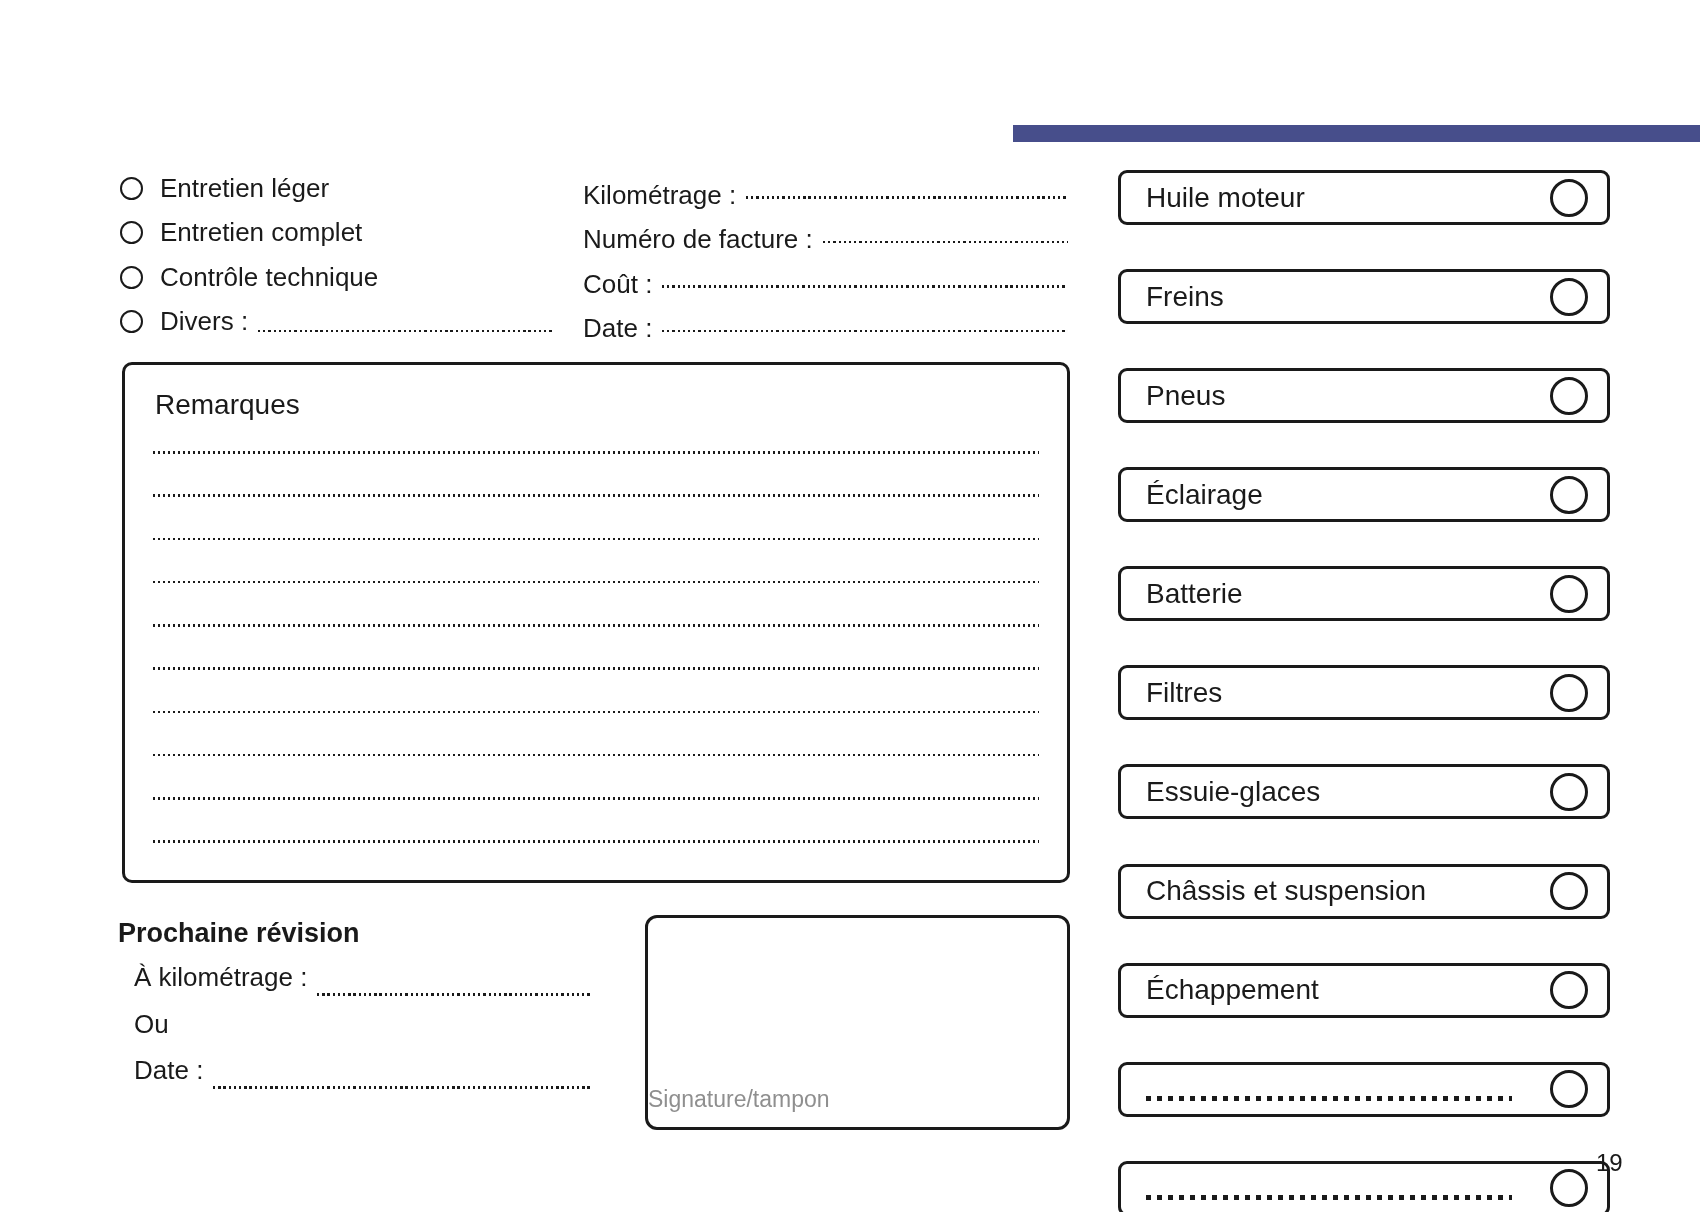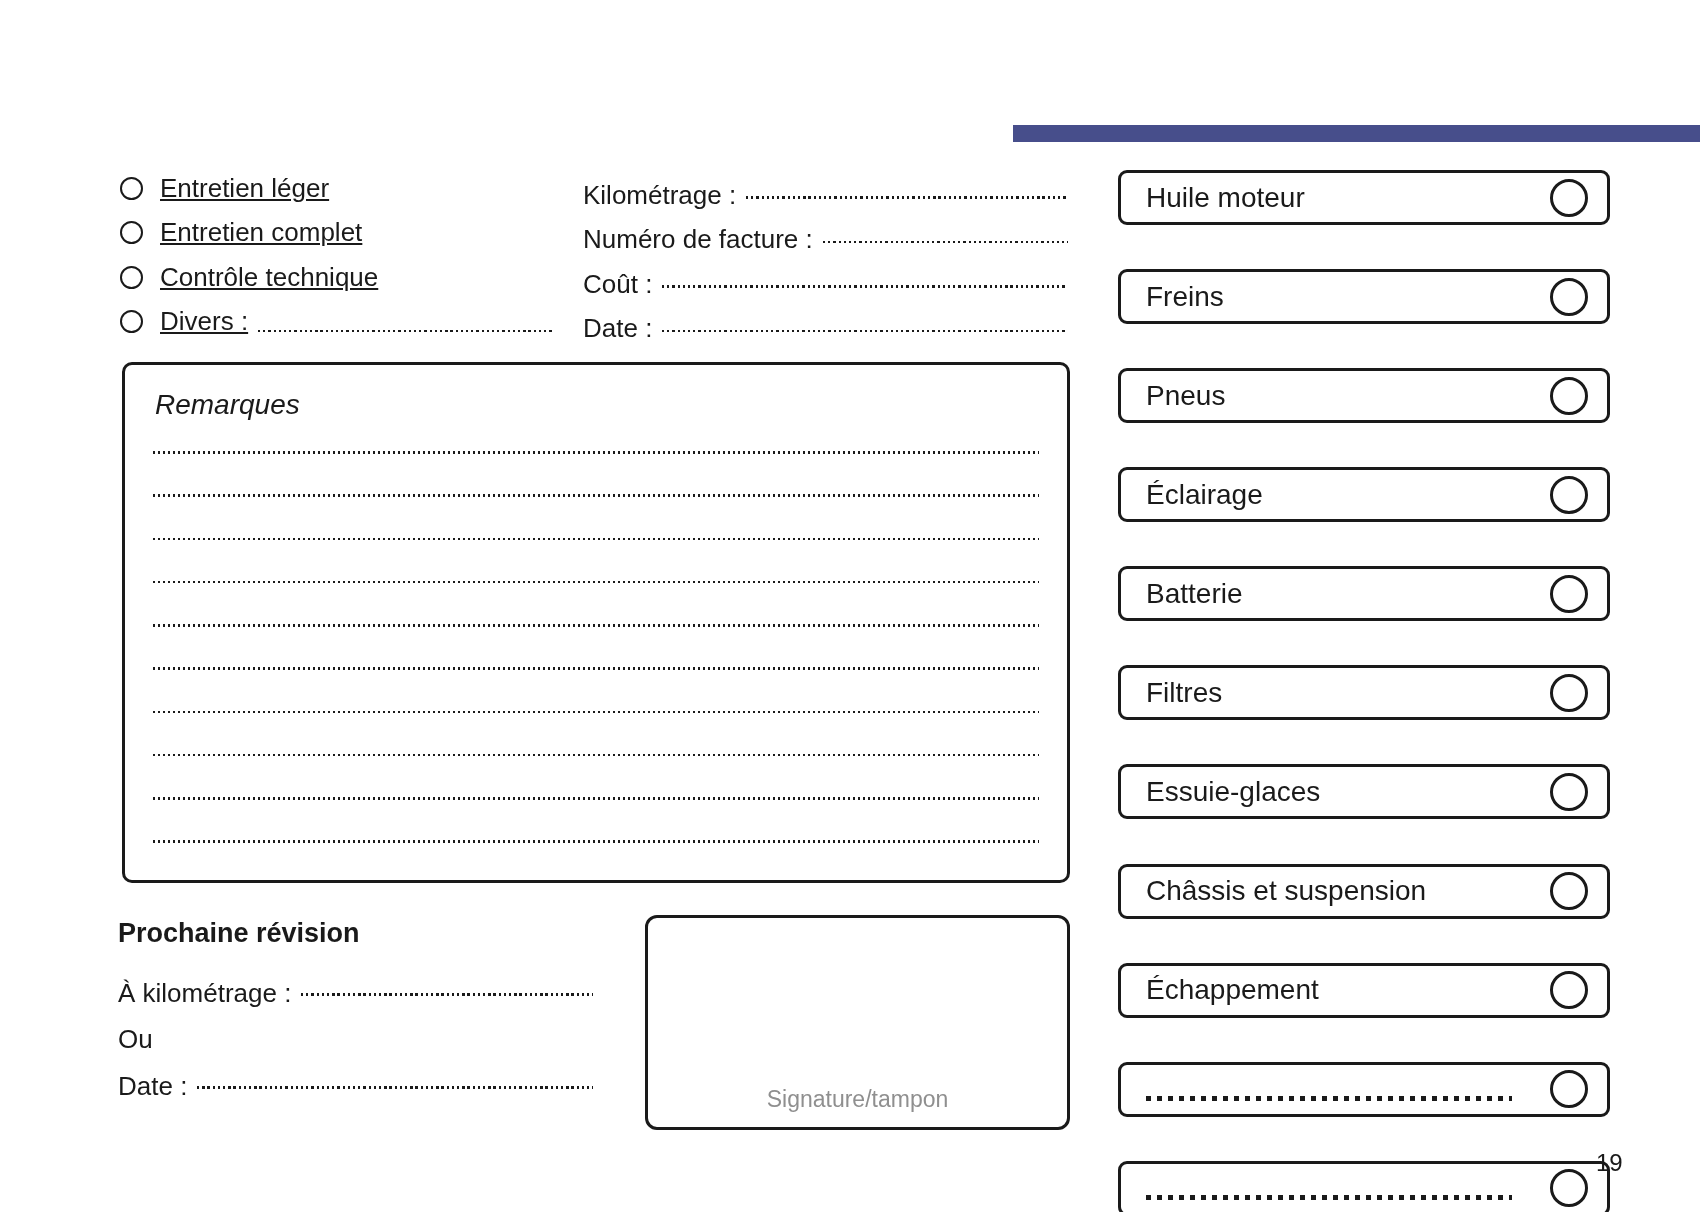--- a/index.html
+++ b/index.html
@@ -5,48 +5,48 @@
   * { margin:0; padding:0; box-sizing:border-box; }
   html, body { background:#ffffff; }
   .page {
     position:relative; width:1700px; height:1212px; background:#ffffff;
     font-family:"Liberation Sans", sans-serif; color:#1a1a1a; overflow:hidden;
   }
   .accent-bar { position:absolute; left:1013px; top:125px; width:687px; height:17px; background:#474e8b; }
 
   
   .opt-group { position:absolute; left:120px; top:166px; width:432px; }
-  .opt-row { display:flex; align-items:center; height:44.5px;text-decoration:underline; }
+  .opt-row { display:flex; align-items:center; height:44.5px; }
   .radio { width:23px; height:23px; border:2.5px solid #1a1a1a; border-radius:50%; margin-right:17px; flex:none; background:#fff; }
   .lbl { font-size:26px; white-space:nowrap; }
 
   
   .leader {
     flex:1; height:2.5px; margin-left:10px; align-self:center; transform:translateY(9px);
     background-image:repeating-linear-gradient(90deg,#1a1a1a 0 2.3px, transparent 2.3px 5.2px);
   }
 
   
   .field-group { position:absolute; left:583px; top:166px; width:485px; }
   .field-row { display:flex; align-items:flex-end; height:44.5px; }
 
   
   .remarks-box { position:absolute; left:122px; top:362px; width:948px; height:521px; border:3px solid #1a1a1a; border-radius:10px; background:#fff; }
-  .remarks-title { position:absolute; left:30px; top:24px; font-size:28px;font-style:italic; }
+  .remarks-title { position:absolute; left:30px; top:24px; font-size:28px; }
   .remarks-lines { position:absolute; left:28px; right:28px; top:86px; height:392px; display:flex; flex-direction:column; justify-content:space-between; }
   .writing-line { height:2.5px; background-image:repeating-linear-gradient(90deg,#1a1a1a 0 2.2px, transparent 2.2px 5px); }
 
   
   .next-service-title { position:absolute; left:118px; top:918px; font-size:27px; font-weight:bold; }
   .next-service { position:absolute; left:118px; top:962px; width:475px; }
-  .ns-row { display:flex; align-items:flex-end; height:46.5px; }
+  .ns-row { display:flex; align-items:flex-start; height:46.5px;margin-left:16px; }
 
   
   .signature-box { position:absolute; left:645px; top:915px; width:425px; height:215px; border:3px solid #1a1a1a; border-radius:12px; background:#fff; }
-  .signature-label { position:absolute; left:0; right:0; bottom:14px; text-align:center; font-size:23px; color:#8f8f8f; }
+  .signature-label { position:absolute; left:0; right:0; bottom:14px; font-size:23px; color:#8f8f8f; }
 
   
   .checklist { position:absolute; left:1118px; top:170px; width:492px; height:1145px; display:flex; flex-direction:column; justify-content:space-between; }
   .check-item { position:relative; height:55px; border:3px solid #1a1a1a; border-radius:9px; background:#fff; }
   .check-label { position:absolute; left:25px; top:50%; transform:translateY(-50%); font-size:28px; white-space:nowrap; }
   .check-circle { position:absolute; right:19px; top:50%; transform:translateY(-50%); width:38px; height:38px; border:3px solid #1a1a1a; border-radius:50%; background:#fff; }
   .dots { position:absolute; left:25px; right:95px; top:31px; height:5px; background-image:repeating-linear-gradient(90deg,#1a1a1a 0 5px, transparent 5px 11px); }
 
   .page-number { position:absolute; left:1596px; top:1149px; font-size:24px; }
 </style>

